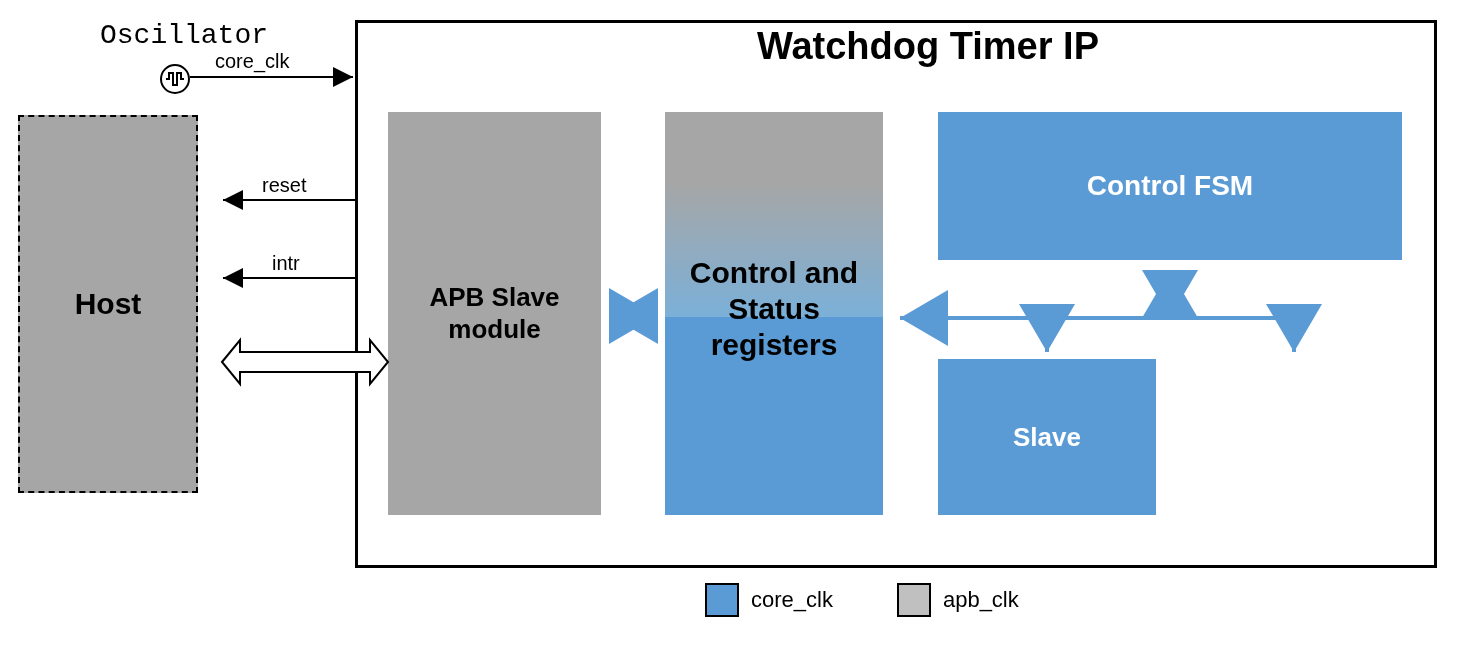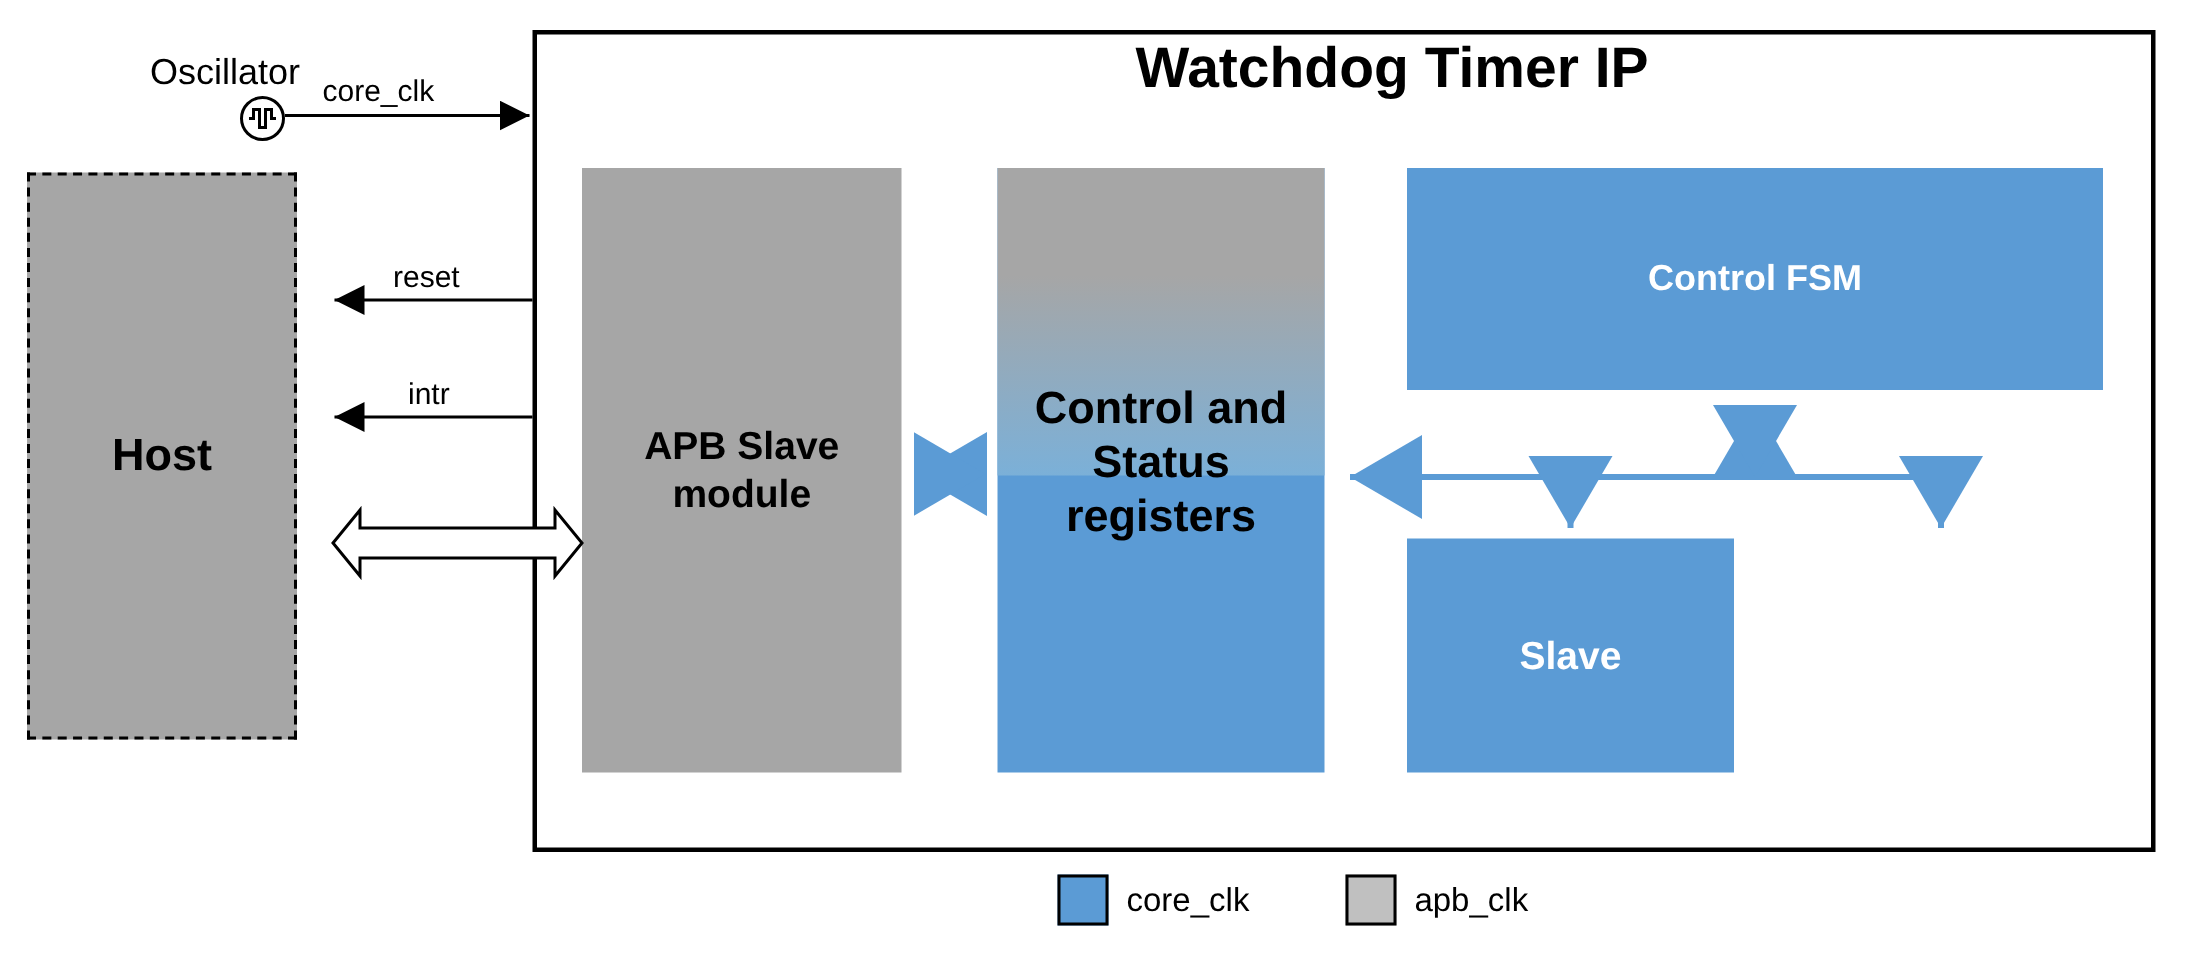--- a/index.html
+++ b/index.html
@@ -76,43 +76,44 @@
     text-align: center;
     font-size: 30px;
     font-weight: bold;
     line-height: 1.2;
   }
   .fsm {
     left: 938px; top: 112px;
     width: 464px; height: 148px;
     background: #5b9bd5;
     color: #fff;
-    font-size: 24px;
+    font-size: 28px;
     font-weight: bold;
   }
   .timer {
     left: 938px; top: 359px;
     width: 218px; height: 156px;
     background: #5b9bd5;
     color: #fff;
     font-size: 26px;
     font-weight: bold;
   }
   .prescalar {
     left: 1186px; top: 359px;
     width: 216px; height: 156px;
     background: #5b9bd5;
     color: #fff;
     font-size: 26px;
     font-weight: bold;
   }
   .osc-label {
     position: absolute;
-    left: 100px; top: 35px;
-    font-size: 24px;
+    left: 100px; top: 20px;
+    font-size: 28px;
+    font-family: Liberation Mono, monospace;
   }
   .osc-sig {
     position: absolute;
     left: 215px; top: 50px;
     font-size: 20px;
   }
   .osc-icon {
     position: absolute;
     left: 160px; top: 64px;
     width: 26px; height: 26px;

